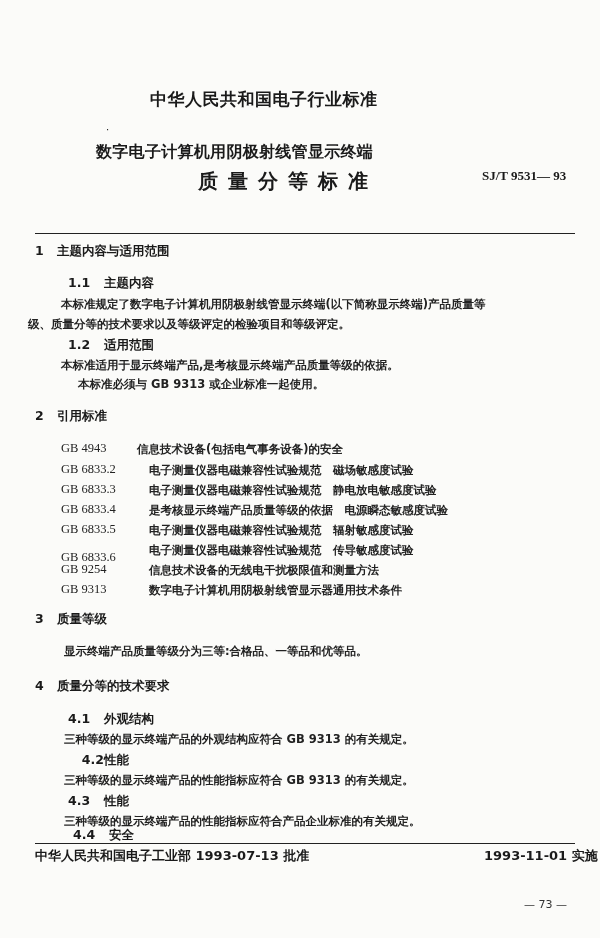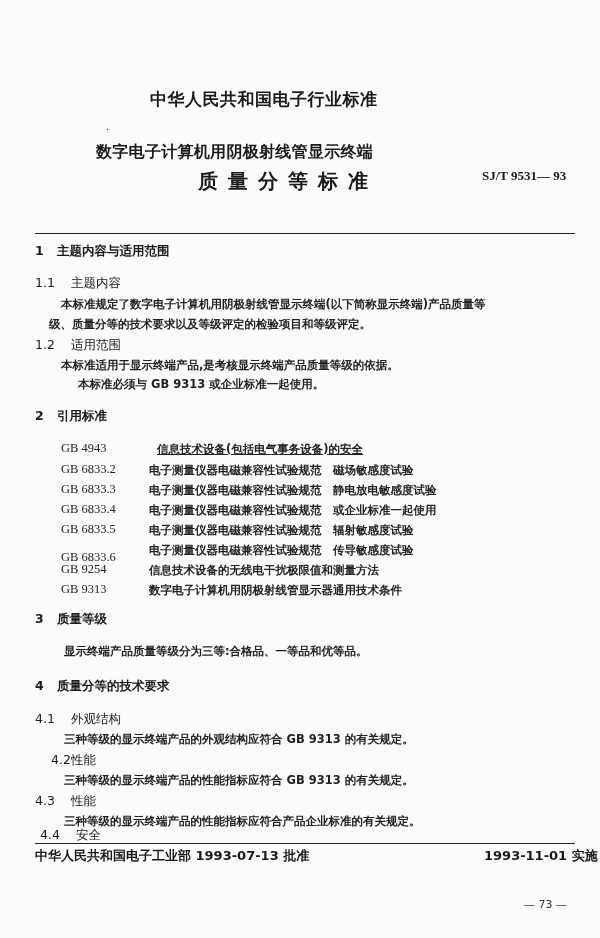--- a/index.html
+++ b/index.html
@@ -10,21 +10,21 @@
   }
   .abs { position: absolute; white-space: nowrap; }
   .header-org { left: 150px; top: 88px; font-size: 17px; font-weight: bold; letter-spacing: 0.5px; }
   .dot { left: 106px; top: 124px; font-size: 10px; }
   .title1 { left: 96px; top: 142px; font-size: 16px; font-weight: bold; letter-spacing: 0.3px; }
   .title2 { left: 198px; top: 168px; font-size: 20px; font-weight: bold; letter-spacing: 10px; }
   .stdno { left: 482px; top: 168px; font-family: "Liberation Serif", serif; font-size: 13px; font-weight: bold; }
   .rule { position: absolute; left: 35px; width: 540px; height: 0; border-top: 1.5px solid #222; }
   .h1 { font-size: 12.5px; font-weight: bold; }
   .h1 .num { display: inline-block; width: 22px; }
-  .h2 { font-size: 12.5px; font-weight: normal; }
+  .h2 { font-size: 12.5px; font-weight: bold; margin-left: 33px; }
   .h2 .num { display: inline-block; width: 36px; }
   .p { font-size: 11.5px; font-weight: bold; color: #222; }
   .ref-code { font-family: "Liberation Serif", serif; font-size: 12.5px; color: #222; }
   .ref-title { font-size: 11.5px; font-weight: bold; color: #222; }
   .footer-left { left: 35px; top: 847px; font-size: 13px; font-weight: bold; }
   .footer-right { left: 484px; top: 847px; font-size: 13px; font-weight: bold; }
   .page-num { left: 524px; top: 898px; font-size: 11px; color: #333; }
 </style>
 </head>
 <body>
@@ -38,48 +38,48 @@
 <div class="rule" style="top:233px;"></div>
 
 <div class="abs h1" style="left:35px; top:243px;">
   <span class="num">1</span><span>主题内容与适用范围</span>
 </div>
 
 <div class="abs h2" style="left:35px; top:275px;">
   <span class="num">1.1</span><span>主题内容</span>
 </div>
 <div class="abs p" style="left:61px; top:297px;">本标准规定了数字电子计算机用阴极射线管显示终端(以下简称显示终端)产品质量等</div>
-<div class="abs p" style="left:49px; top:317px;">级、质量分等的技术要求以及等级评定的检验项目和等级评定。</div>
+<div class="abs p" style="left:28px; top:317px;">级、质量分等的技术要求以及等级评定的检验项目和等级评定。</div>
 
 <div class="abs h2" style="left:35px; top:337px;">
   <span class="num">1.2</span><span>适用范围</span>
 </div>
 <div class="abs p" style="left:61px; top:358px;">本标准适用于显示终端产品,是考核显示终端产品质量等级的依据。</div>
 <div class="abs p" style="left:78px; top:377px;">本标准必须与 GB 9313 或企业标准一起使用。</div>
 
 <div class="abs h1" style="left:35px; top:408px;">
   <span class="num">2</span><span>引用标准</span>
 </div>
 
 <div>
   <div class="abs" style="left:61px; top:441px;">
     <span class="abs ref-code" style="left:0; top:0;">GB 4943</span>
-    <span class="abs ref-title" style="left:96px; top:1px;text-decoration:underline;">信息技术设备(包括电气事务设备)的安全</span>
+    <span class="abs ref-title" style="left:76px; top:1px;">信息技术设备(包括电气事务设备)的安全</span>
   </div>
   <div class="abs" style="left:61px; top:462px;">
     <span class="abs ref-code" style="left:0; top:0;">GB 6833.2</span>
     <span class="abs ref-title" style="left:88px; top:1px;">电子测量仪器电磁兼容性试验规范　磁场敏感度试验</span>
   </div>
   <div class="abs" style="left:61px; top:482px;">
     <span class="abs ref-code" style="left:0; top:0;">GB 6833.3</span>
     <span class="abs ref-title" style="left:88px; top:1px;">电子测量仪器电磁兼容性试验规范　静电放电敏感度试验</span>
   </div>
   <div class="abs" style="left:61px; top:502px;">
     <span class="abs ref-code" style="left:0; top:0;">GB 6833.4</span>
-    <span class="abs ref-title" style="left:88px; top:1px;">电子测量仪器电磁兼容性试验规范　或企业标准一起使用</span>
+    <span class="abs ref-title" style="left:88px; top:1px;">是考核显示终端产品质量等级的依据　电源瞬态敏感度试验</span>
   </div>
   <div class="abs" style="left:61px; top:522px;">
     <span class="abs ref-code" style="left:0; top:0;">GB 6833.5</span>
     <span class="abs ref-title" style="left:88px; top:1px;">电子测量仪器电磁兼容性试验规范　辐射敏感度试验</span>
   </div>
   <div class="abs" style="left:61px; top:542px;">
     <span class="abs ref-code" style="left:0; top:8px;">GB 6833.6</span>
     <span class="abs ref-title" style="left:88px; top:1px;">电子测量仪器电磁兼容性试验规范　传导敏感度试验</span>
   </div>
   <div class="abs" style="left:61px; top:562px;">

